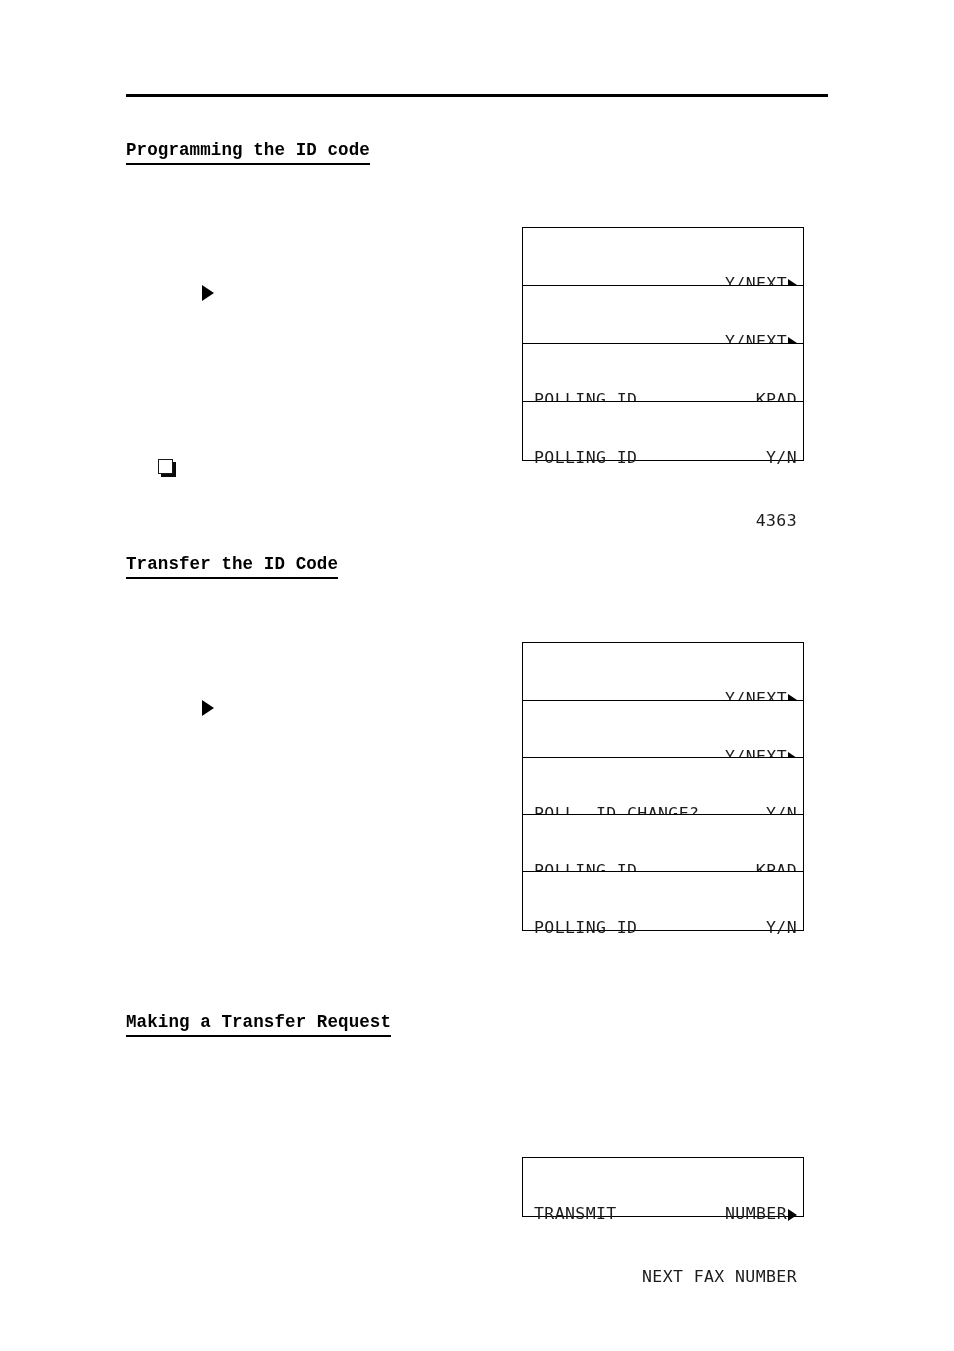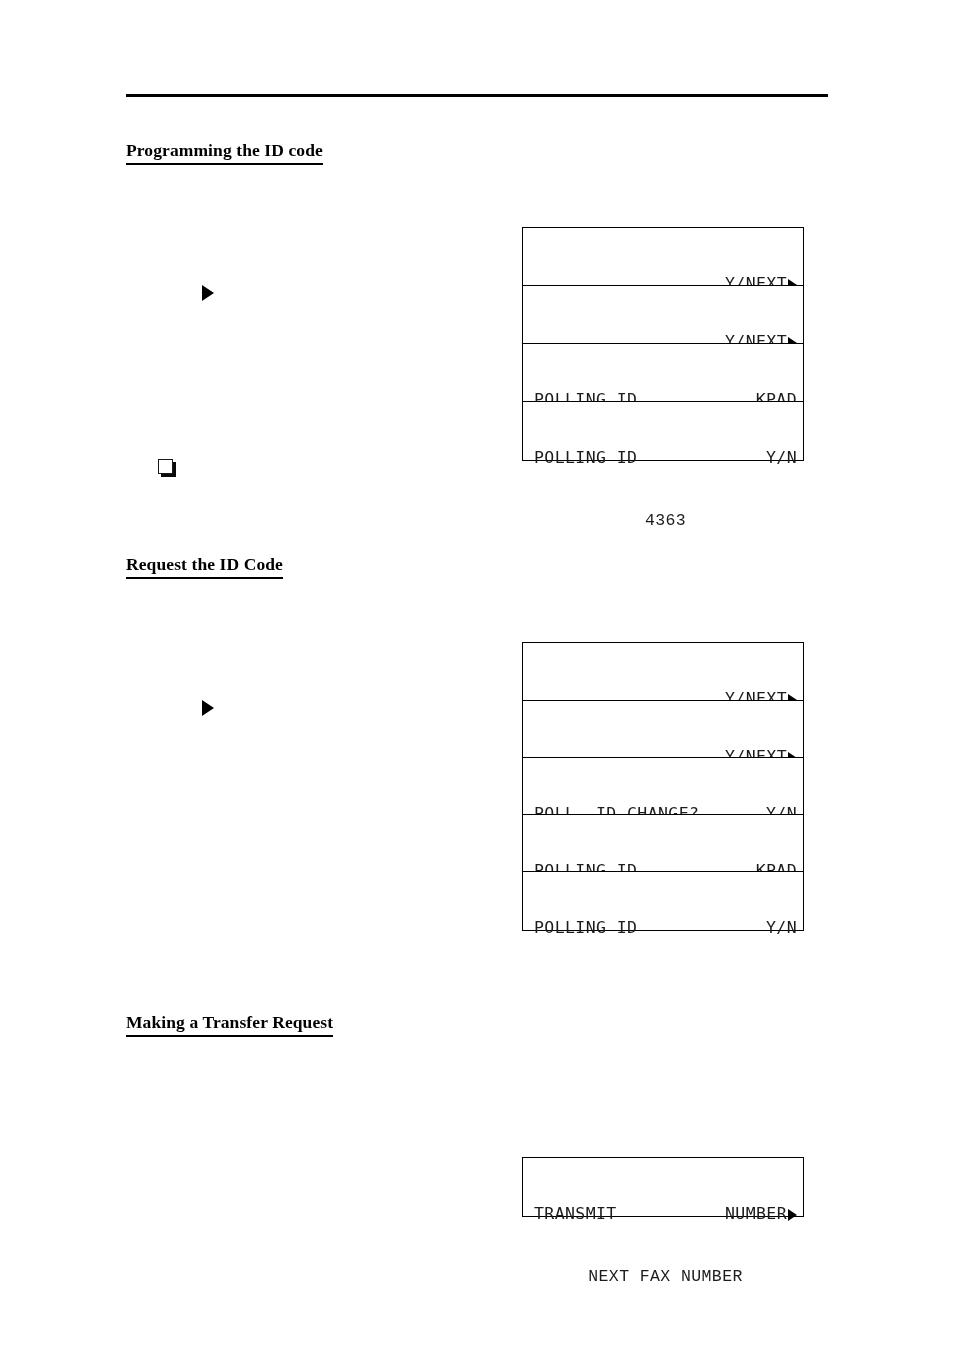--- a/index.html
+++ b/index.html
@@ -27,21 +27,21 @@
     top: 94px;
     width: 702px;
     height: 3px;
     background: #000000;
   }
 
   
   .heading {
     position: absolute;
     left: 126px;
-    font-family: Liberation Serif, serif;
+    font-family: Liberation Mono, monospace;
     font-weight: bold;
     font-size: 17.5px;
     letter-spacing: 0.1px;
     white-space: nowrap;
     line-height: 20px;
   }
   .heading .htext {
     display: inline-block;
     padding-bottom: 3px;
     border-bottom: 2px solid #000000;
@@ -118,21 +118,21 @@
     display: inline-block;
     width: 0;
     height: 0;
     border-left: 9px solid #000000;
     border-top: 6px solid transparent;
     border-bottom: 6px solid transparent;
     margin-left: 1px;
     position: relative;
     top: 1px;
   }
-  .lcd-row.row2 { justify-content: center; font-family: Liberation Mono, monospace; }
+  .lcd-row.row2 { justify-content: flex-end; }
 </style>
 </head>
 <body>
 
 <div class="page">
 
   <div class="top-rule"></div>
 
   <div class="heading" style="top:140px;"><span class="htext">Programming the ID code</span></div>
 
@@ -184,21 +184,21 @@
       <div class="lcd-row">
         <span class="lcd-left">POLLING ID</span>
         <span class="lcd-right"><span>Y/N</span></span>
       </div>
       <div class="lcd-row row2">
         <span class="lcd-left">4363</span>
       </div>
     </div>
   </div>
 
-  <div class="heading" style="top:554px;"><span class="htext">Request the ID Code</span></div>
+  <div class="heading" style="top:554px;"><span class="htext">Transfer the ID Code</span></div>
 
   <div class="tri-marker" style="left:202px; top:700px;"></div>
 
   <div class="lcd" style="top:642px;">
     <div class="lcd-inner">
       <div class="lcd-row">
         <span class="lcd-left"></span>
         <span class="lcd-right"><span>Y/NEXT</span><span class="lcd-arrow"></span></span>
       </div>
       <div class="lcd-row row2">

